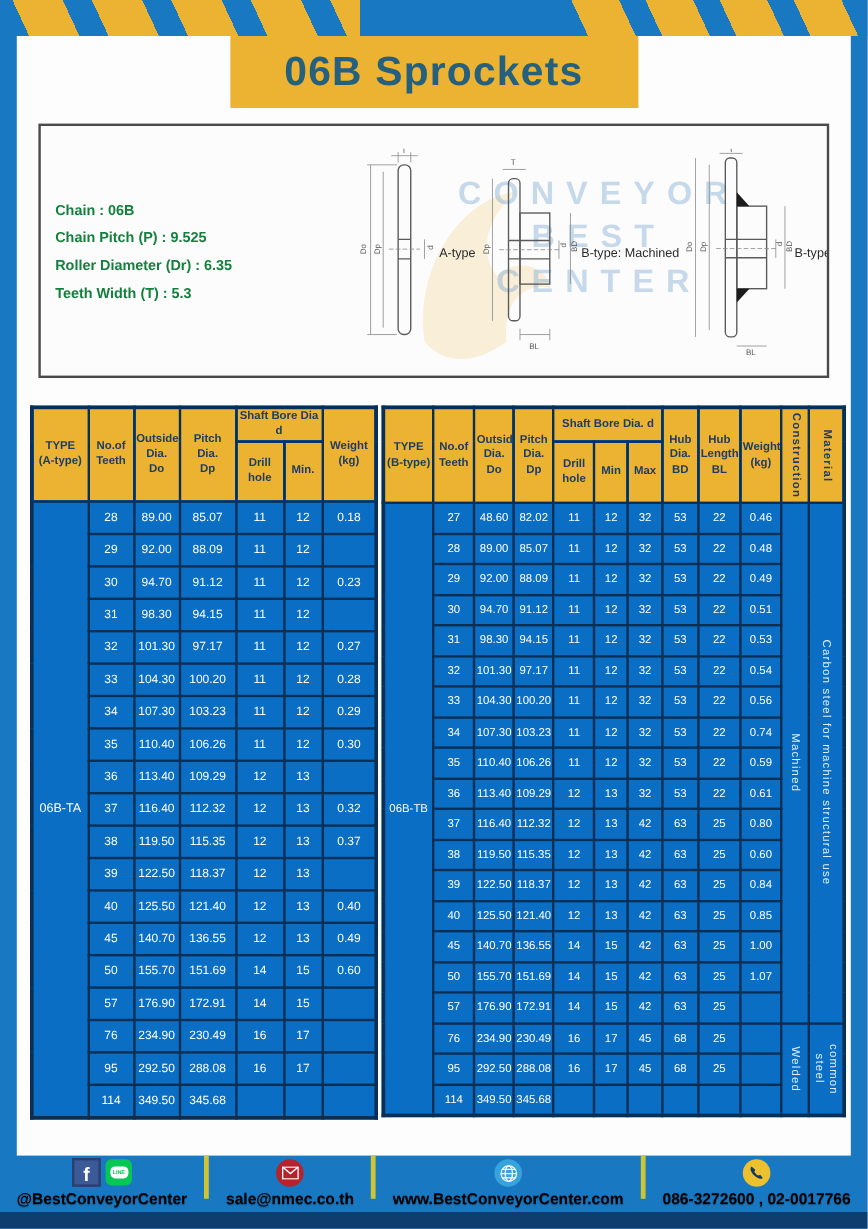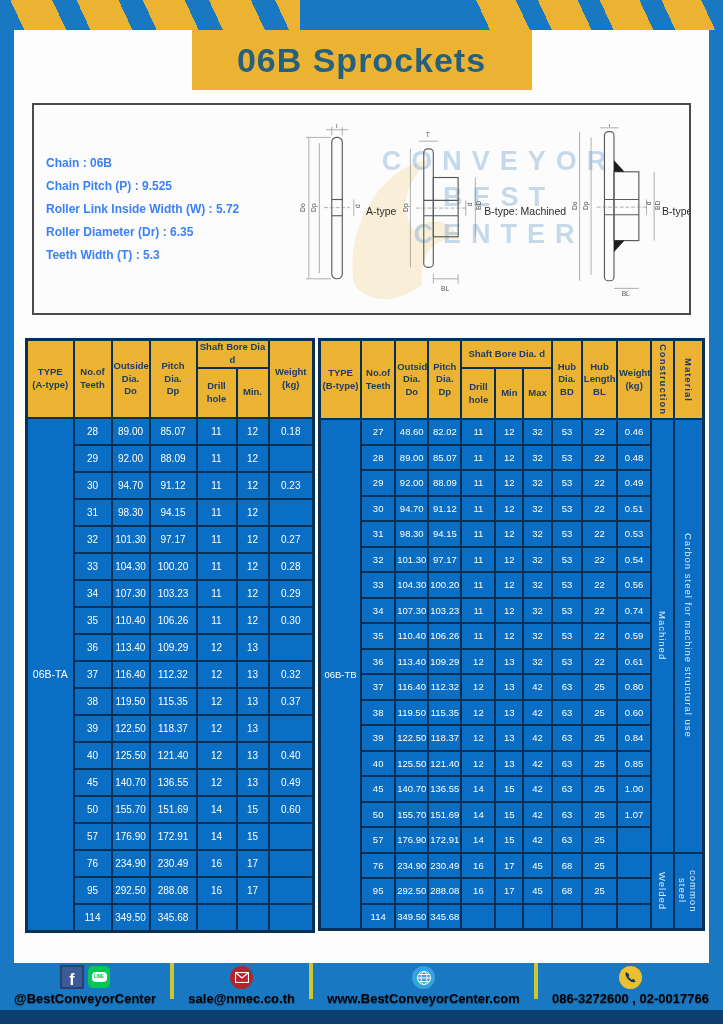--- a/index.html
+++ b/index.html
@@ -13,21 +13,21 @@
     background:repeating-linear-gradient(65deg,#1878c2 0 20px,#ecb232 20px 56px);}
   
   .page{position:absolute;left:14px;right:14px;top:30px;height:933px;background:#fdfdfd;}
   .title-banner{width:340px;height:60px;margin:0 auto;background:#ecb232;
     display:flex;align-items:center;justify-content:center;
     color:#25607f;font-size:34px;font-weight:bold;letter-spacing:1px;}
   
   .spec-panel{position:relative;margin:13px 18px 0 18px;height:208px;border:2px solid #4a4a4a;
     background:#fcfcfc;display:flex;overflow:hidden;}
   .spec-text{flex:0 0 242px;display:flex;flex-direction:column;justify-content:center;
-    gap:9px;padding-left:12px;color:#3b82f6;font-size:12px;font-weight:bold;z-index:2;}
+    gap:9px;padding-left:12px;color:#15803d;font-size:12px;font-weight:bold;z-index:2;}
   .diagrams{flex:1;display:flex;justify-content:space-around;padding:6px 2px 4px 0;z-index:2;}
   .diagram{display:flex;flex-direction:row;align-items:center;}
   .diagram svg{flex:1;}
   .dia-label{font-size:10.5px;color:#2b2b2b;margin-top:2px;white-space:nowrap;}
   .watermark{position:absolute;left:300px;top:38px;width:330px;text-align:center;z-index:1;
     color:rgba(122,170,212,.42);font-weight:bold;font-size:27px;letter-spacing:10px;line-height:1.35;}
   .swoosh{position:absolute;left:300px;top:30px;z-index:0;opacity:.5;}
   .part{stroke:#5a5a5a;stroke-width:1.2;fill:none;}
   .dim{stroke:#8a8a8a;stroke-width:.7;fill:none;}
   .dimtxt{font-size:7px;fill:#555;font-family:"Liberation Sans",sans-serif;}
@@ -91,21 +91,20 @@
       </svg>
       <div class="watermark">
         <div>CONVEYOR</div>
         <div>BEST</div>
         <div>CENTER</div>
       </div>
 
       <div class="spec-text">
         <div>Chain : 06B</div>
         <div>Chain Pitch (P) : 9.525</div>
-        <div>Roller Link Inside Width (W) : 5.72</div>
         <div>Roller Diameter (Dr) : 6.35</div>
         <div>Teeth Width (T) : 5.3</div>
       </div>
 
       <div class="diagrams">
         <div class="diagram">
           <svg width="78" height="172" viewBox="0 0 80 180">
             <rect class="part" x="45" y="14" width="11" height="148" rx="5"></rect>
             <line class="part" x1="45" y1="79" x2="56" y2="79"></line>
             <line class="part" x1="45" y1="96" x2="56" y2="96"></line>

